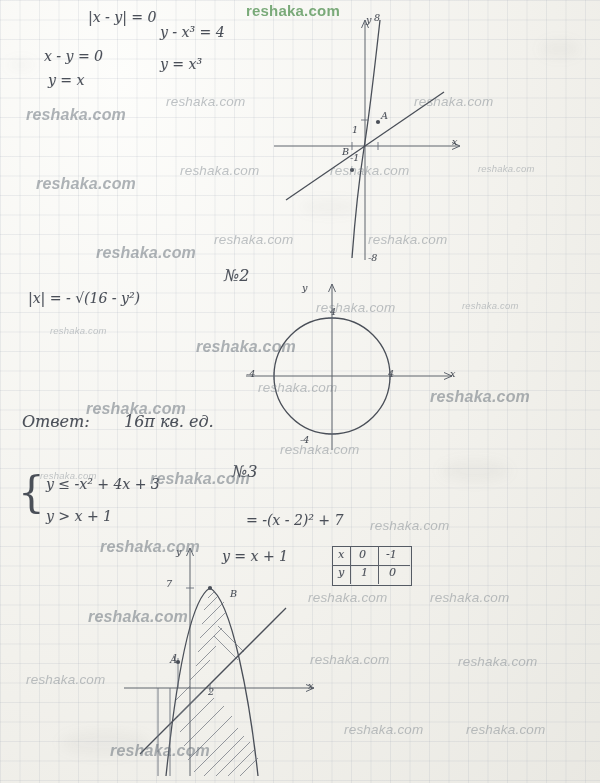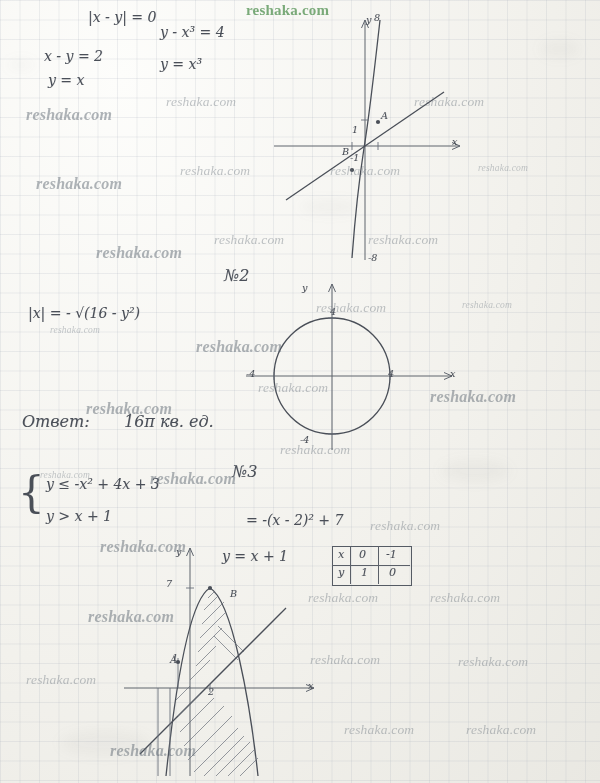--- a/index.html
+++ b/index.html
@@ -28,21 +28,21 @@
     position: absolute;
     border-radius: 50%;
     background: rgba(120,120,120,0.05);
     filter: blur(6px);
     pointer-events: none;
   }
   
   .wm {
     position: absolute;
     color: rgba(105,115,125,0.42);
-    font-family: Liberation Serif, serif;
+    font-family: Liberation Sans, sans-serif;
     font-size: 13.5px;
     font-style: italic;
     letter-spacing: 0.2px;
     white-space: nowrap;
     user-select: none;
   }
   .wm.top {
     color: rgba(90,150,90,0.80);
     font-size: 15px;
     font-weight: bold;
@@ -102,21 +102,21 @@
 
 <div id="page">
 
   <div class="blotch" style="left:8px;  top:60px;  width:26px; height:10px;"></div>
   <div class="blotch" style="left:540px; top:40px;  width:40px; height:18px;"></div>
   <div class="blotch" style="left:300px; top:200px; width:60px; height:14px;"></div>
   <div class="blotch" style="left:440px; top:460px; width:70px; height:22px;"></div>
   <div class="blotch" style="left:60px;  top:730px; width:90px; height:26px;"></div>
 
   <div class="hw" style="left:44px;  top:9px;margin-left:44px;">|x - y| = 0</div>
-  <div class="hw" style="left:44px;  top:48px;">x - y = 2</div>
+  <div class="hw" style="left:44px;  top:48px;">x - y = 0</div>
   <div class="hw" style="left:48px;  top:72px;">y = x</div>
 
   <div class="hw" style="left:160px; top:24px;">y - x³ = 4</div>
   <div class="hw" style="left:160px; top:56px;">y = x³</div>
 
 
   <div class="fig" style="left:268px; top:14px;">
     <svg width="210" height="250" viewBox="0 0 210 250">
 
       <line class="axis" x1="97" y1="6" x2="97" y2="246"></line>
@@ -140,21 +140,21 @@
   <div class="hw xs" style="left:374px; top:12px;">8</div>
   <div class="hw xs" style="left:352px; top:124px;">1</div>
   <div class="hw xs" style="left:350px; top:152px;">-1</div>
   <div class="hw xs" style="left:368px; top:252px;">-8</div>
   <div class="hw xs" style="left:381px; top:110px;">A</div>
   <div class="hw xs" style="left:342px; top:146px;">B</div>
   <div class="hw xs" style="left:366px; top:14px;">y</div>
   <div class="hw xs" style="left:452px; top:136px;">x</div>
 
   <div class="hw lg" style="left:224px; top:266px;">№2</div>
-  <div class="hw" style="left:28px; top:305px;">|x| = - √(16 - y²)</div>
+  <div class="hw" style="left:28px; top:290px;">|x| = - √(16 - y²)</div>
   <div class="hw lg" style="left:22px; top:412px;">Ответ:</div>
   <div class="hw lg" style="left:124px; top:412px;">16π кв. ед.</div>
 
   <div class="fig" style="left:236px; top:278px;">
     <svg width="230" height="180" viewBox="0 0 230 180">
       <line class="axis" x1="96" y1="6" x2="96" y2="172"></line>
       <line class="axis" x1="10" y1="98" x2="216" y2="98"></line>
       <path class="axis" d="M96 6 L92.5 14 M96 6 L99.5 14"></path>
       <path class="axis" d="M216 98 L208 94.5 M216 98 L208 101.5"></path>
       <circle class="curve" cx="96" cy="98" r="58"></circle>

